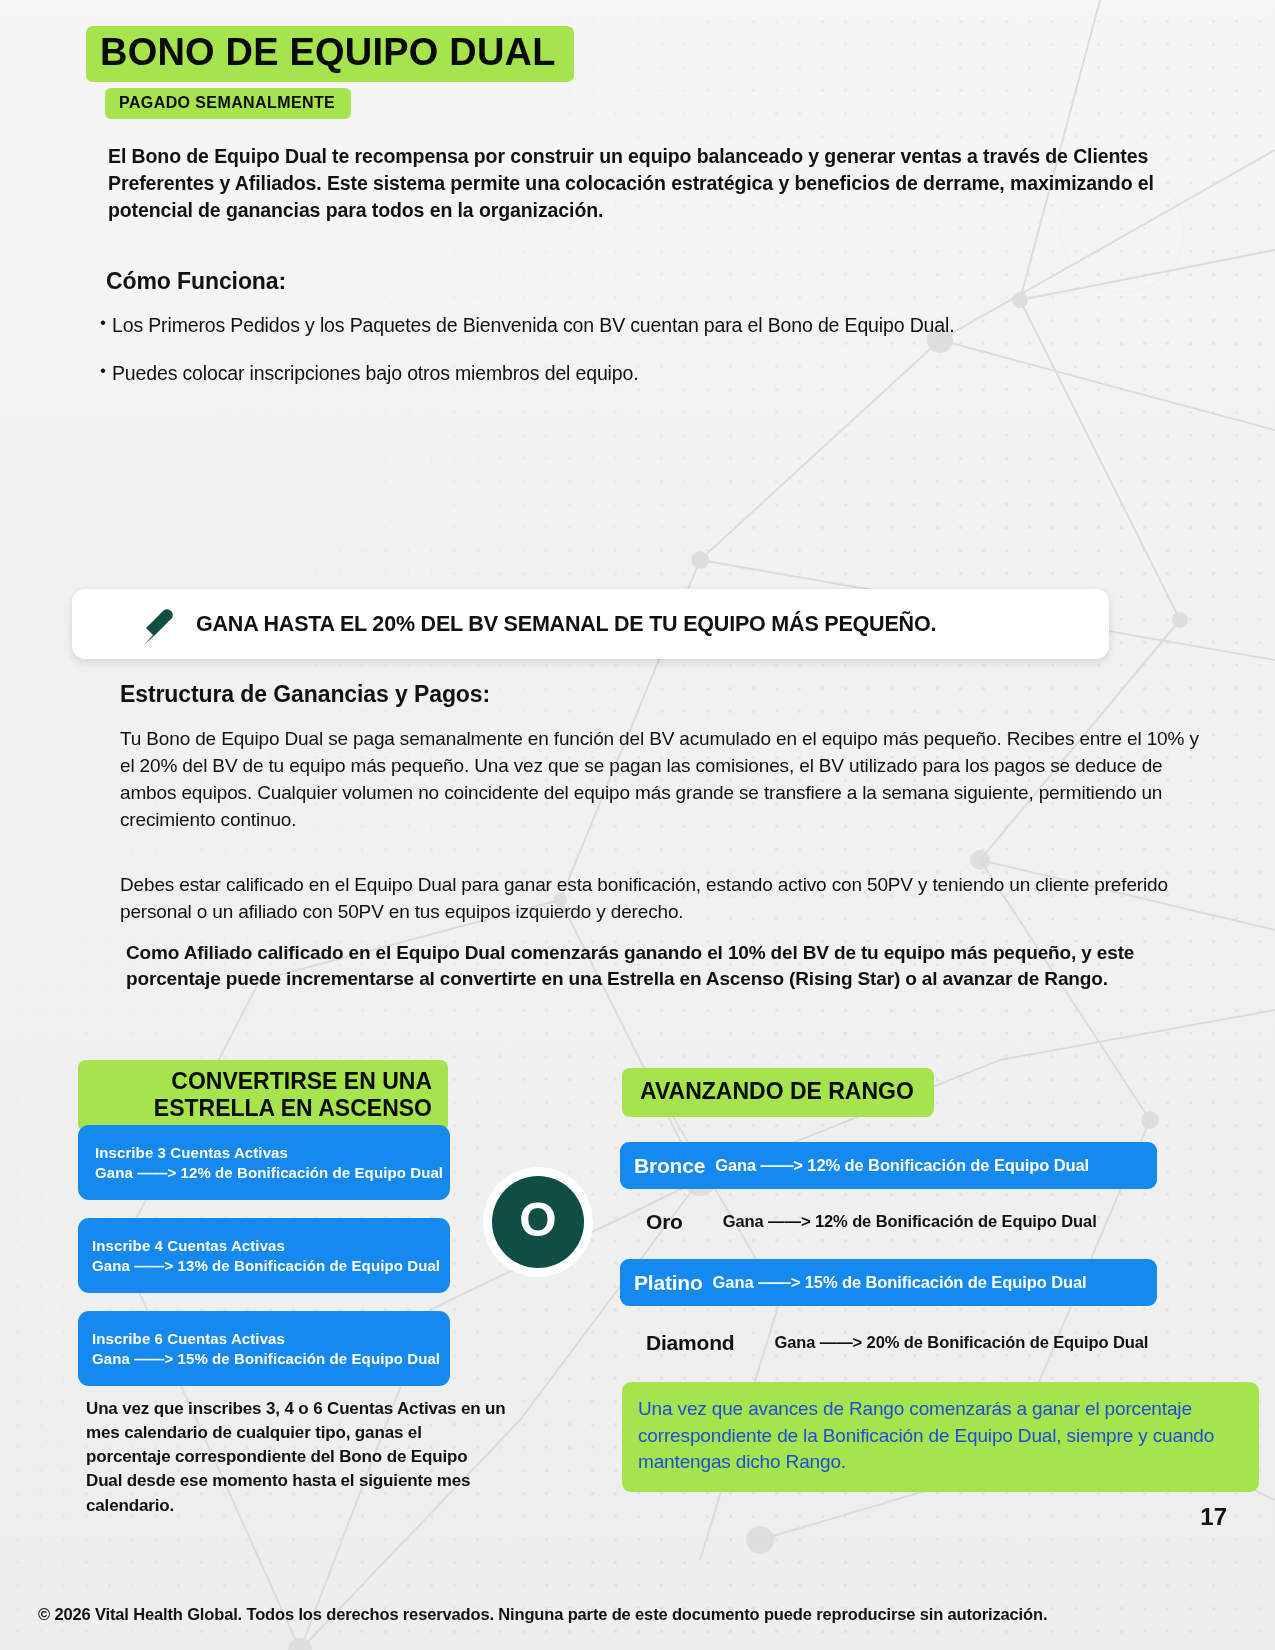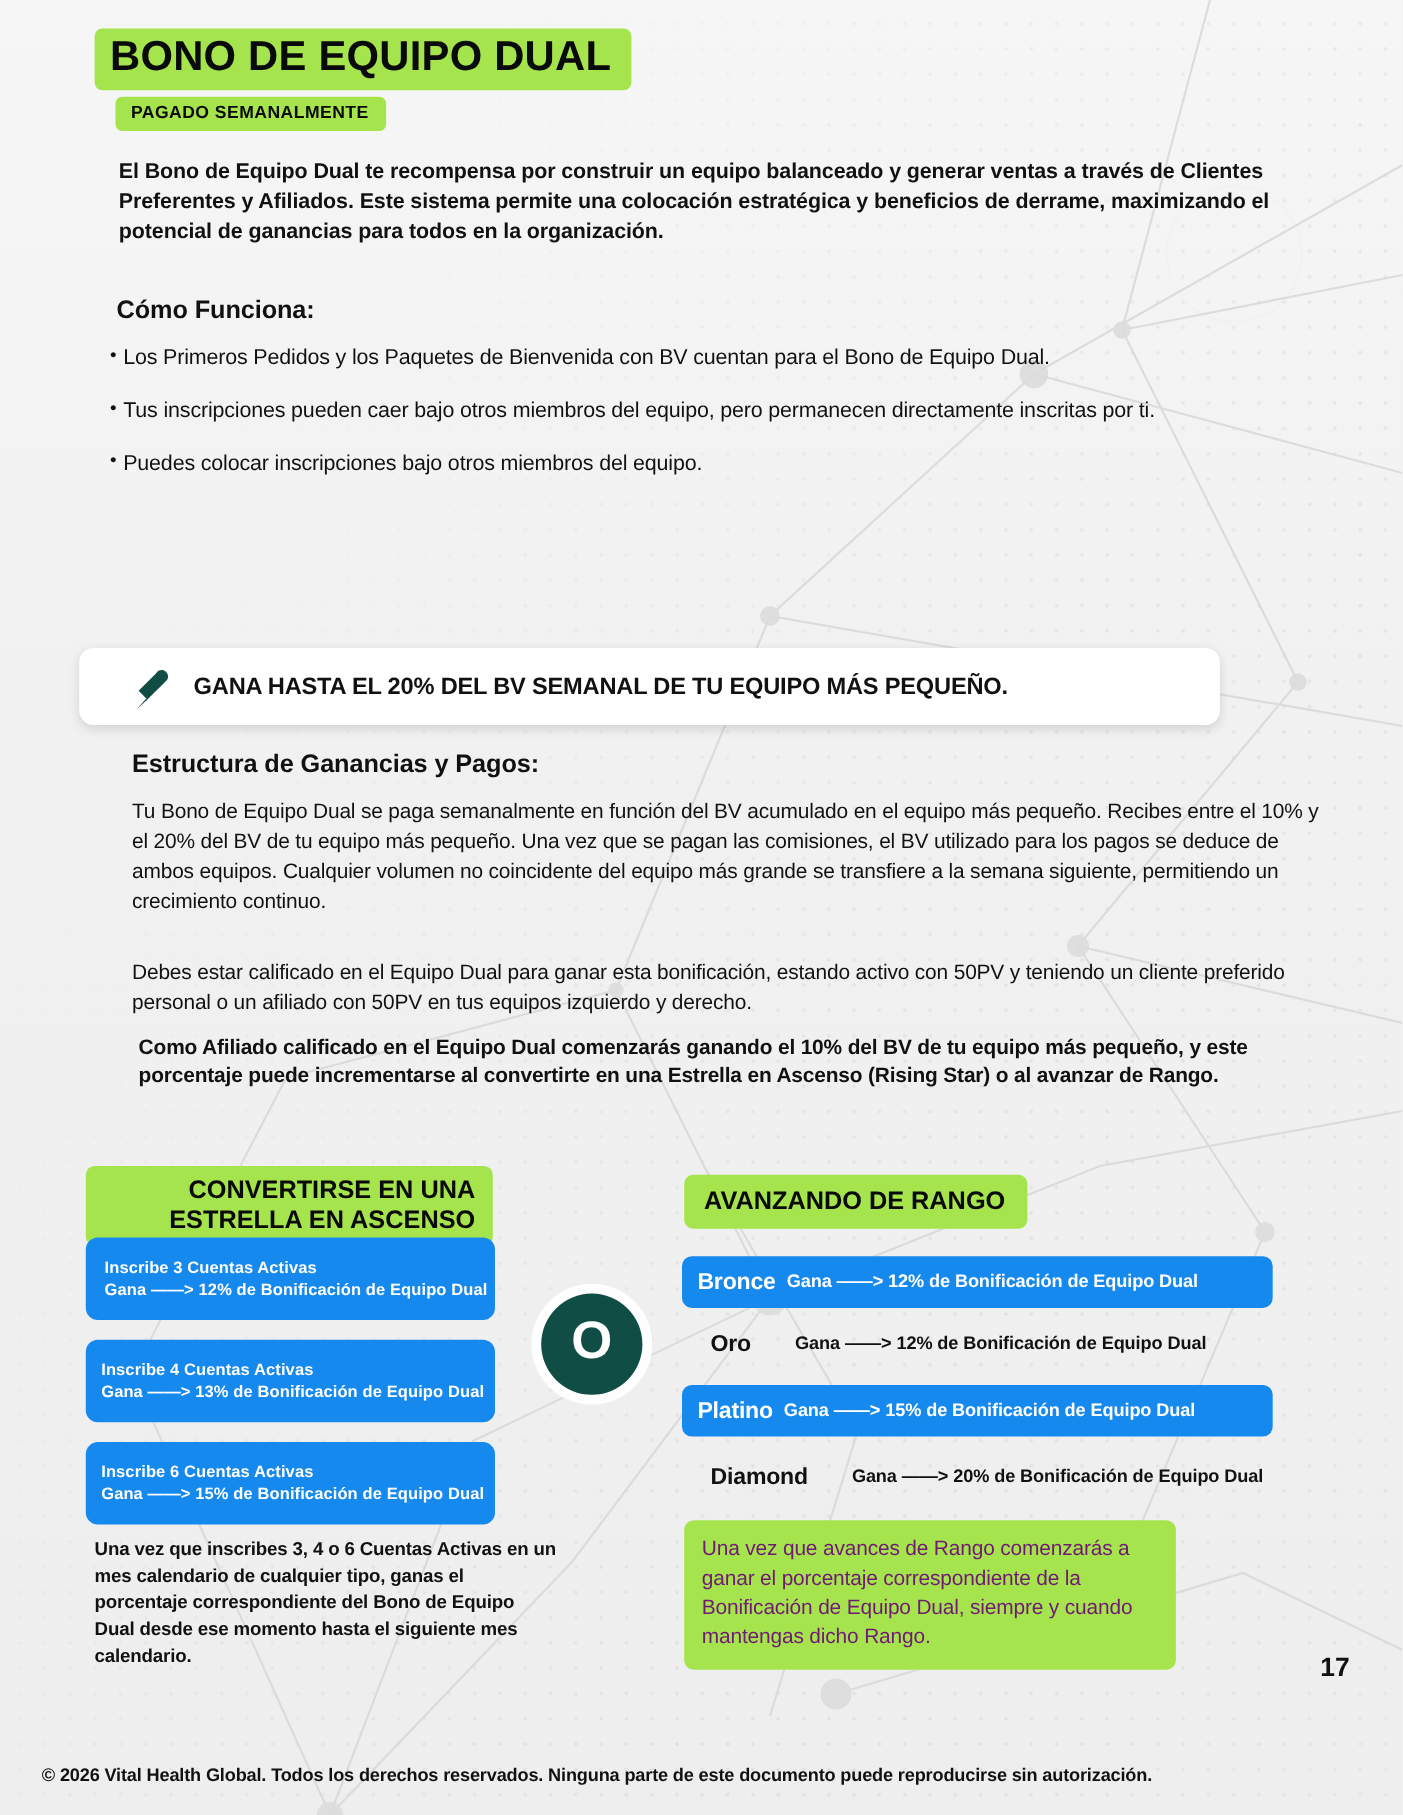--- a/index.html
+++ b/index.html
@@ -69,21 +69,21 @@
   }
   .bullet::before {
     content: "•"; position: absolute; left: 0; top: -1px; font-size: 17px; color: #111;
   }
 
   
   .callout {
     position: absolute; left: 72px; top: 589px; width: 1037px; height: 70px;
     background: #fff; border-radius: 13px;
     box-shadow: 0 3px 10px rgba(0,0,0,0.13);
-    display: flex; align-items: center; gap: 16px; padding-left: 48px;
+    display: flex; align-items: center; gap: 16px; padding-left: 68px;
   }
   .pin-wrap { width: 40px; height: 44px; flex: none; position: relative; }
   .callout-text {
     font-size: 21.5px; font-weight: 700; color: #111; letter-spacing: -0.2px;
   }
 
   .para {
     position: absolute; font-size: 19px; color: #111; line-height: 1.42;
     letter-spacing: -0.15px; width: 1080px; left: 120px;
   }
@@ -126,23 +126,23 @@
   #r2 { top: 1198px; }
   #r3 { top: 1259px; }
   #r4 { top: 1319px; }
 
   .note-left {
     position: absolute; left: 86px; top: 1397px; width: 420px;
     font-size: 17px; font-weight: 700; color: #111; line-height: 1.42;
     letter-spacing: -0.15px;
   }
   .note-green {
-    position: absolute; left: 622px; top: 1382px; width: 447px;
+    position: absolute; left: 622px; top: 1382px; width: 637px;
     background: #a5e44d; border-radius: 9px; padding: 14px 16px 16px 16px;
-    font-size: 19px; color: #701a75; line-height: 1.4; letter-spacing: -0.15px;
+    font-size: 19px; color: #1d4ed8; line-height: 1.4; letter-spacing: -0.15px;
   }
 
   
   .o-circle {
     position: absolute; left: 492px; top: 1176px;
     width: 92px; height: 92px; border-radius: 50%;
     background: #0f4d45;
     display: flex; align-items: center; justify-content: center;
     box-shadow: 0 0 0 9px rgba(255,255,255,0.9);
   }
@@ -198,21 +198,20 @@
   <div id="content">
 
     <div class="chip-title">BONO DE EQUIPO DUAL</div>
     <div class="chip-sub">PAGADO SEMANALMENTE</div>
 
     <p class="intro">El Bono de Equipo Dual te recompensa por construir un equipo balanceado y generar ventas a través de Clientes Preferentes y Afiliados. Este sistema permite una colocación estratégica y beneficios de derrame, maximizando el potencial de ganancias para todos en la organización.</p>
 
     <h2 class="h-sec" id="h-como">Cómo Funciona:</h2>
     <div class="bullets">
       <div class="bullet">Los Primeros Pedidos y los Paquetes de Bienvenida con BV cuentan para el Bono de Equipo Dual.</div>
-      <div class="bullet">Tus inscripciones pueden caer bajo otros miembros del equipo, pero permanecen directamente inscritas por ti.</div>
       <div class="bullet">Puedes colocar inscripciones bajo otros miembros del equipo.</div>
     </div>
 
     <div class="callout">
       <div class="pin-wrap">
         <svg viewBox="0 0 40 44" width="40" height="44">
           <path d="M6 26 L20 12 L22 10 C24 7 28 6 31 9 C34 12 33 16 30 18 L28 20 L14 34 Z" fill="#0f4d45"></path>
           <path d="M13 33 L4 43 L14 34 Z" fill="#0f4d45"></path>
         </svg>
       </div>

